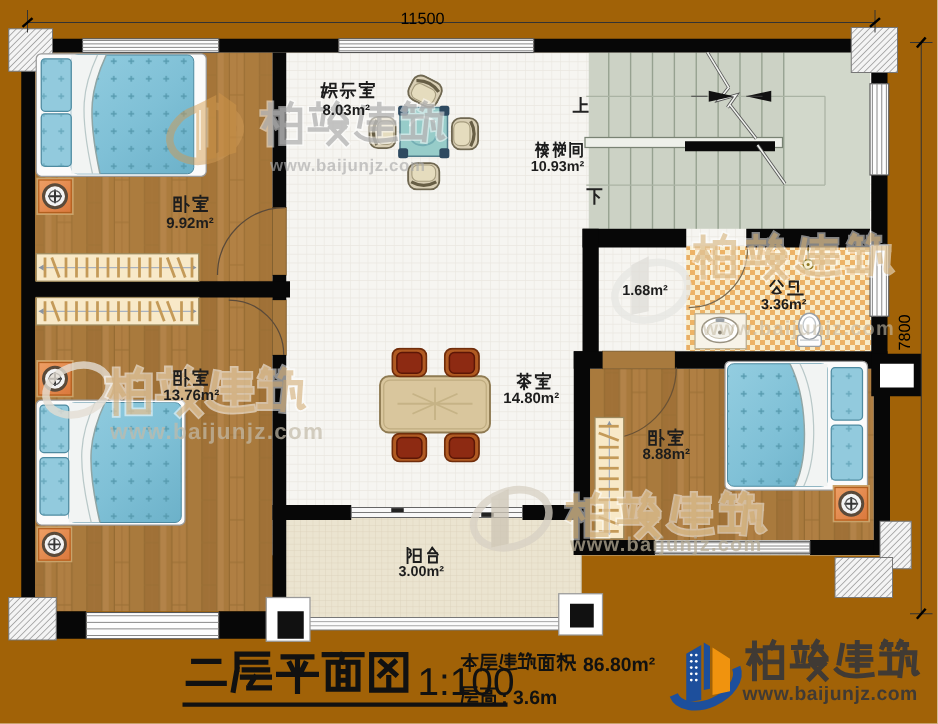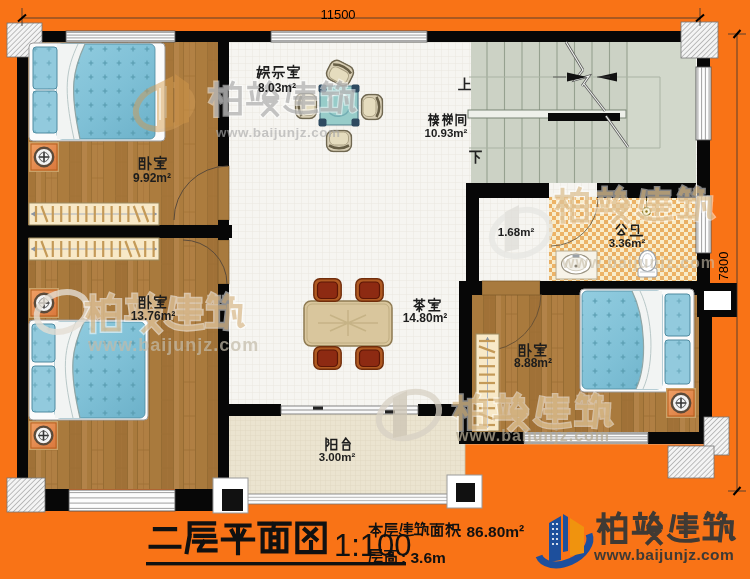--- a/index.html
+++ b/index.html
@@ -1,15 +1,15 @@
 <!DOCTYPE html>
 <html><head><meta charset="utf-8">
 <style>
 html,body{margin:0;padding:0;background:#ffffff;}
-#page{position:relative;width:750px;height:579px;background:#f97316;overflow:hidden;
+#page{position:relative;width:750px;height:579px;background:#a16207;overflow:hidden;
 font-family:"Liberation Sans", sans-serif;}
 svg{display:block}
 </style></head><body>
 <div id="page">
 <svg width="750" height="579" viewBox="0 0 750 579">
 <defs>
 <pattern id="tile" width="7" height="7" patternUnits="userSpaceOnUse">
   <rect width="7" height="7" fill="#f6f5f1"></rect>
   <path d="M0,0H7M0,0V7" stroke="#eae7e0" stroke-width="1" fill="none"></path>
 </pattern>

